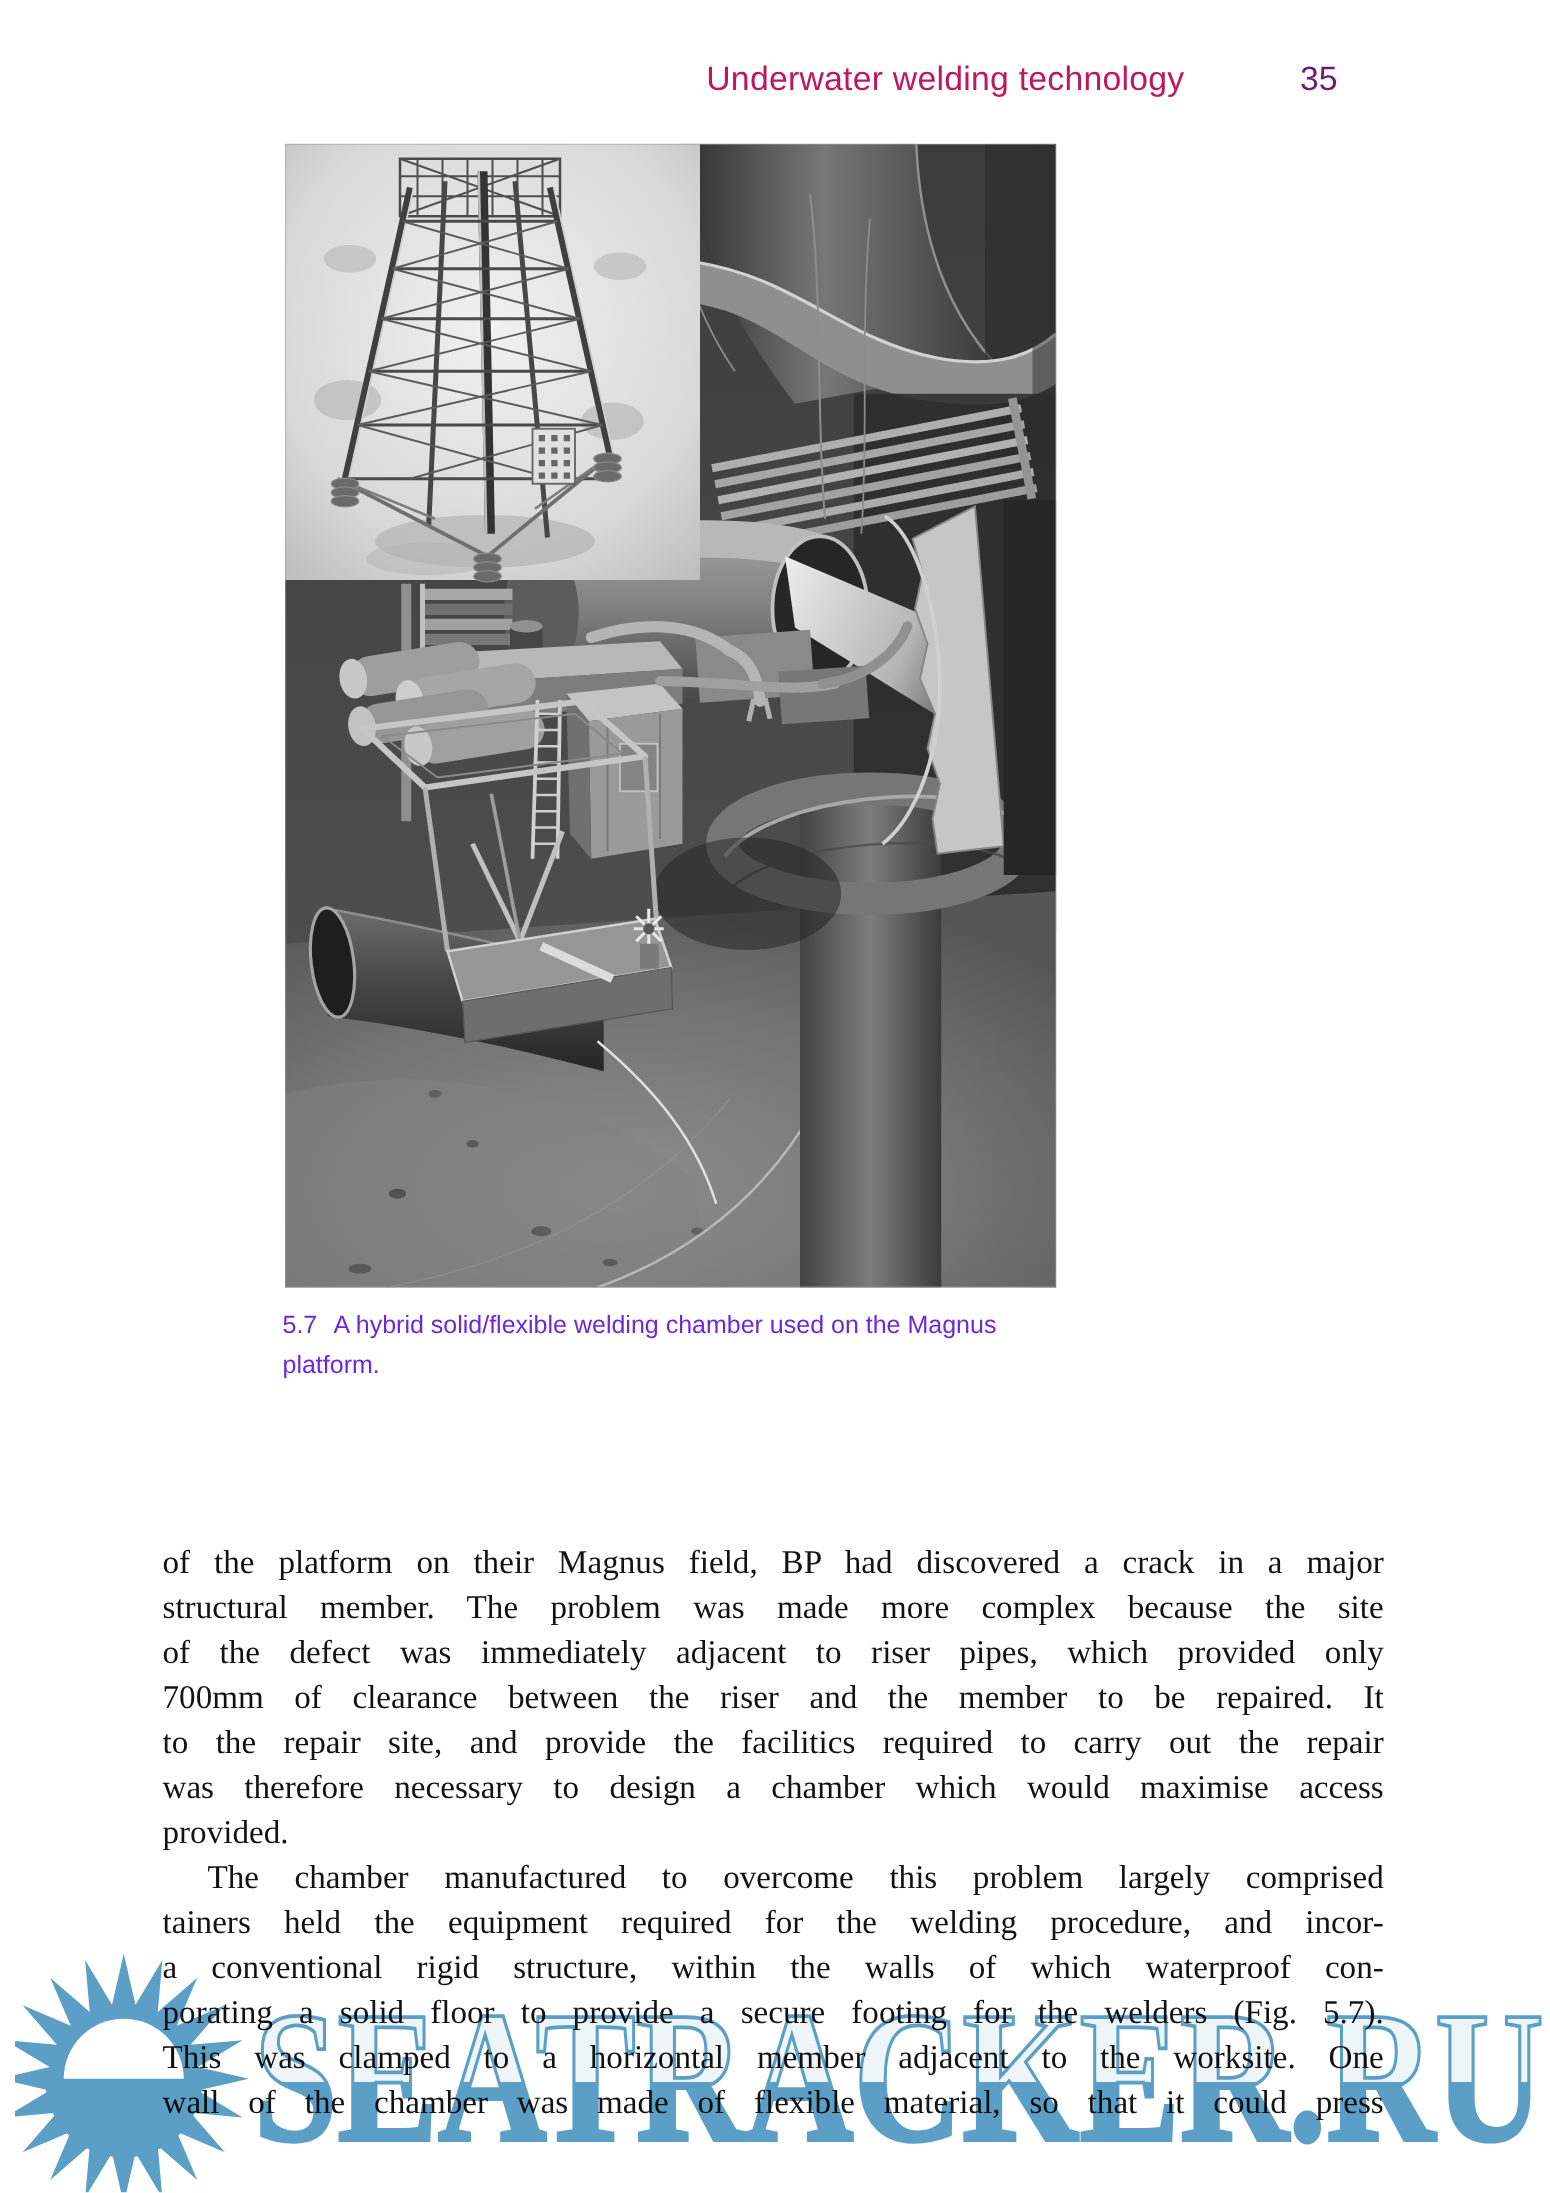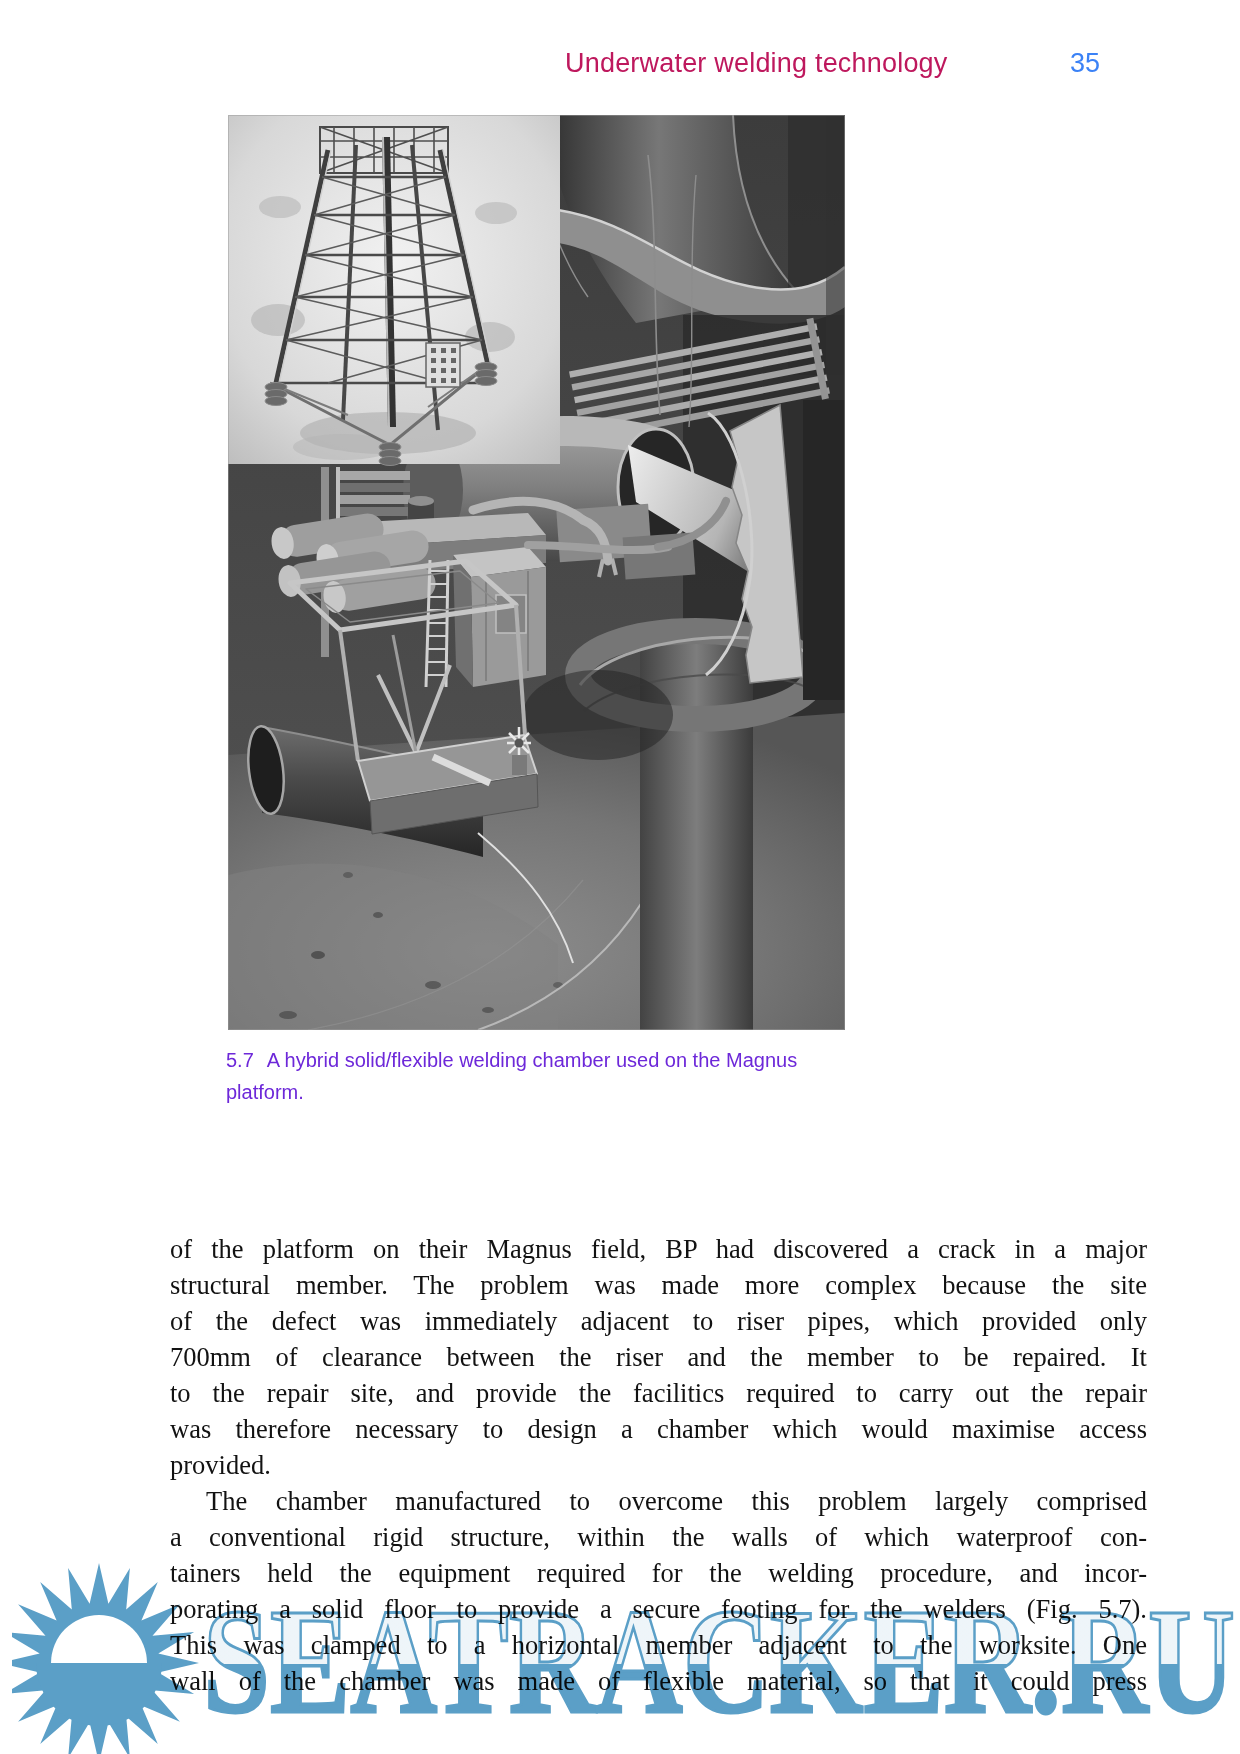--- a/index.html
+++ b/index.html
@@ -7,37 +7,37 @@
     width:1240px;height:1754px;position:relative;background:#ffffff;
     font-family:"Liberation Serif", serif;color:#151515;overflow:hidden;
   }
   .abs{position:absolute;}
   
   #running-title{
     left:565px;top:48px;font-family:"Liberation Sans",sans-serif;
     font-size:27px;color:#be185d;letter-spacing:0.2px;white-space:nowrap;
   }
   #page-number{
-    left:1040px;top:48px;width:60px;text-align:right;
-    font-family:"Liberation Sans",sans-serif;font-size:27px;color:#3b82f6;
+    left:1040px;top:48px;width:60px;text-align:left;
+    font-family:"Liberation Sans",sans-serif;font-size:27px;color:#701a75;
   }
   
   #figure-wrap{left:228px;top:115px;width:617px;height:915px;}
   #figure-wrap svg{display:block;}
   
   #caption{
     left:226px;top:1044px;width:775px;
     font-family:"Liberation Sans",sans-serif;font-size:20px;line-height:32px;
     color:#6d28d9;
   }
   #caption .num{display:inline-block;margin-right:13px;}
   
   #bodytext{
     left:130px;top:1231px;width:977px;
-    font-size:26.5px;line-height:36px;color:#121212;margin-left:40px;
+    font-size:26.5px;line-height:36px;color:#121212;
   }
   .line{
     text-align:justify;text-align-last:justify;
     height:36px;overflow:visible;white-space:normal;
   }
   .line.no-just{text-align:left;text-align-last:left;}
   .line.indent{text-indent:36px;}
   
   #watermark{
     left:12px;top:0;width:1240px;height:1754px;pointer-events:none;
@@ -330,22 +330,22 @@
     <div class="line">of the platform on their Magnus field, BP had discovered a crack in a major</div>
     <div class="line">structural member. The problem was made more complex because the site</div>
     <div class="line">of the defect was immediately adjacent to riser pipes, which provided only</div>
     <div class="line">700mm of clearance between the riser and the member to be repaired. It</div>
     <div class="line">to the repair site, and provide the facilitics required to carry out the repair</div>
     <div class="line">was therefore necessary to design a chamber which would maximise access</div>
     <div class="line no-just">provided.</div>
   </div>
   <div>
     <div class="line indent">The chamber manufactured to overcome this problem largely comprised</div>
+    <div class="line">tainers held the equipment required for the welding procedure, and incor-</div>
     <div class="line">a conventional rigid structure, within the walls of which waterproof con-</div>
-    <div class="line">tainers held the equipment required for the welding procedure, and incor-</div>
     <div class="line">porating a solid floor to provide a secure footing for the welders (Fig. 5.7).</div>
     <div class="line">This was clamped to a horizontal member adjacent to the worksite. One</div>
     <div class="line">wall of the chamber was made of flexible material, so that it could press</div>
   </div>
 </div>
 
 <div class="abs" id="watermark">
 <svg width="1240" height="1754" viewBox="0 0 1240 1754" xmlns="http://www.w3.org/2000/svg">
   <defs>
     <linearGradient id="wmfill" x1="0" y1="0" x2="0" y2="1">

